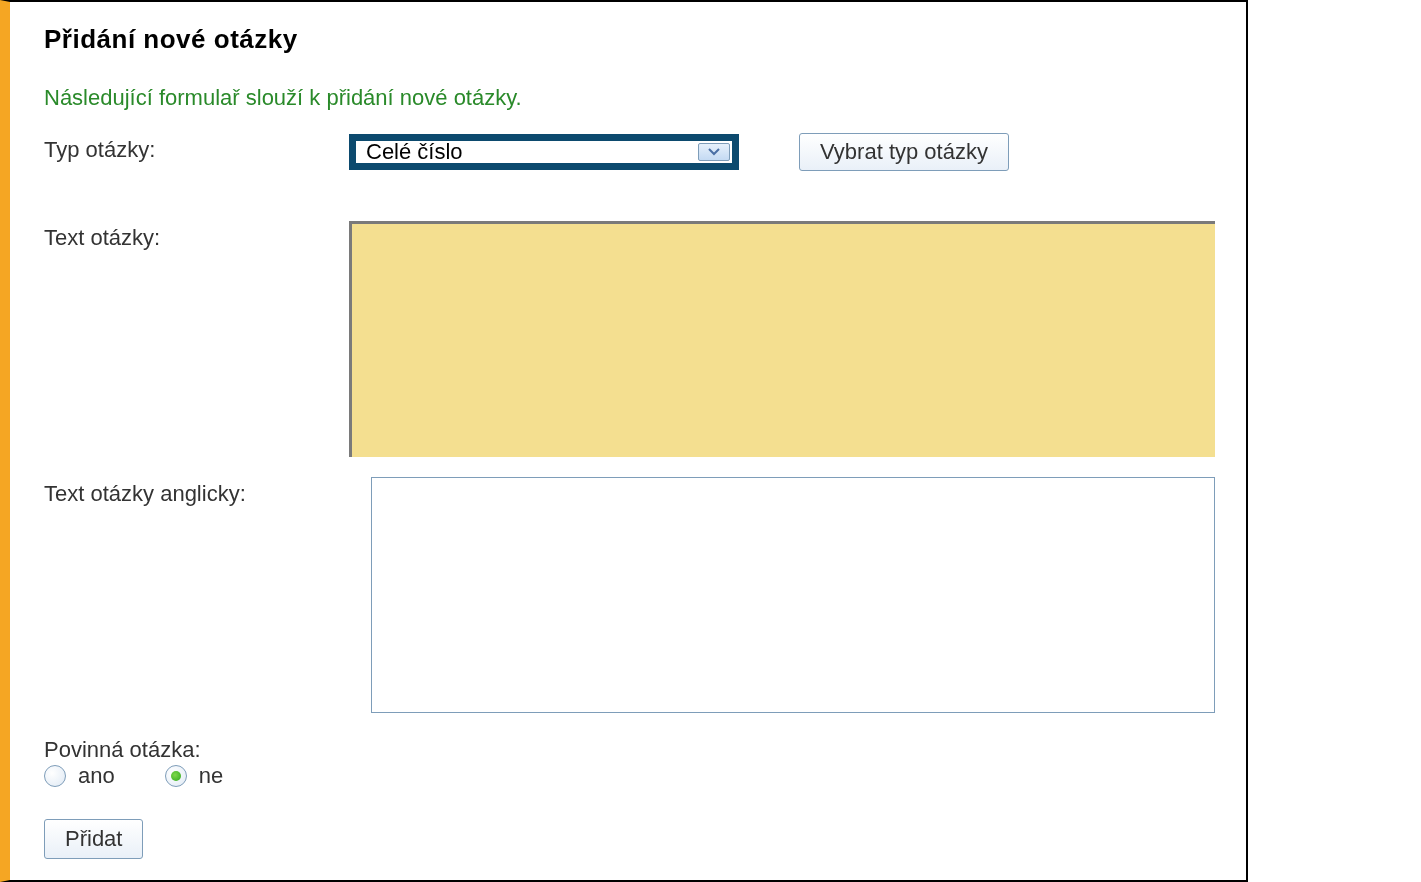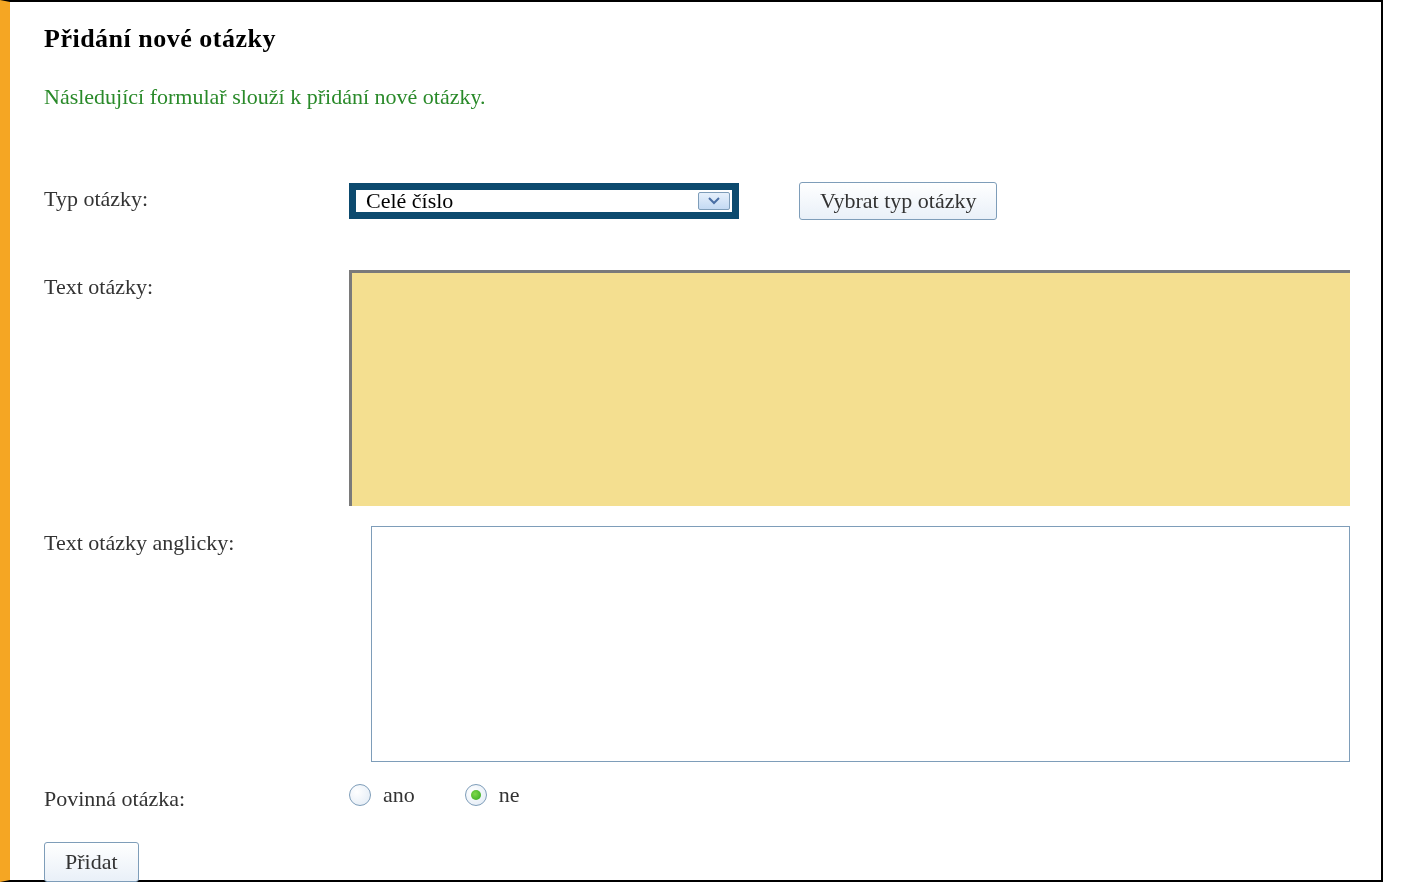--- a/index.html
+++ b/index.html
@@ -5,40 +5,39 @@
   html, body {
     margin: 0;
     padding: 0;
     width: 1421px;
     height: 882px;
     font-family: Verdana, Geneva, sans-serif;
     background: #ffffff;
     color: #333333;
   }
   .outer {
-    width: 1383px;
+    width: 1248px;
     height: 882px;
     box-sizing: border-box;
     border: 2px solid #000000;
     border-left: 10px solid #f5a623;
     padding: 22px 31px 16px 34px;
     position: relative;
-    font-family: Liberation Serif, serif;
   }
   h1.title {
     margin: 0 0 30px 0;
     font-size: 26px;
     font-weight: bold;
     color: #000000;
     letter-spacing: 0.5px;
   }
   .intro {
     color: #2a8a2a;
     font-size: 22px;
-    margin: 0 0 72px 0;
+    margin: 0 0 22px 0;
   }
   .form-row {
     display: flex;
     align-items: flex-start;
     margin-bottom: 34px;
   }
   .label-col {
     width: 305px;
     flex-shrink: 0;
     font-size: 22px;
@@ -193,21 +192,21 @@
     </div>
   </div>
 
   <div class="form-row" style="margin-bottom:20px;gap:22px;">
     <div class="label-col">Text otázky anglicky:</div>
     <div class="field-col" style="gap:0;">
       <textarea class="textarea en" style=""></textarea>
     </div>
   </div>
 
-  <div class="form-row" style="margin-bottom:0;">
+  <div class="form-row" style="margin-bottom:0;flex-direction:column;">
     <div class="label-col">Povinná otázka:</div>
     <div class="field-col">
       <div class="radio-group">
         <div class="radio-item">
           <span class="radio-outer"></span>
           <span>ano</span>
         </div>
         <div class="radio-item checked">
           <span class="radio-outer">
               <span class="radio-inner"></span>

